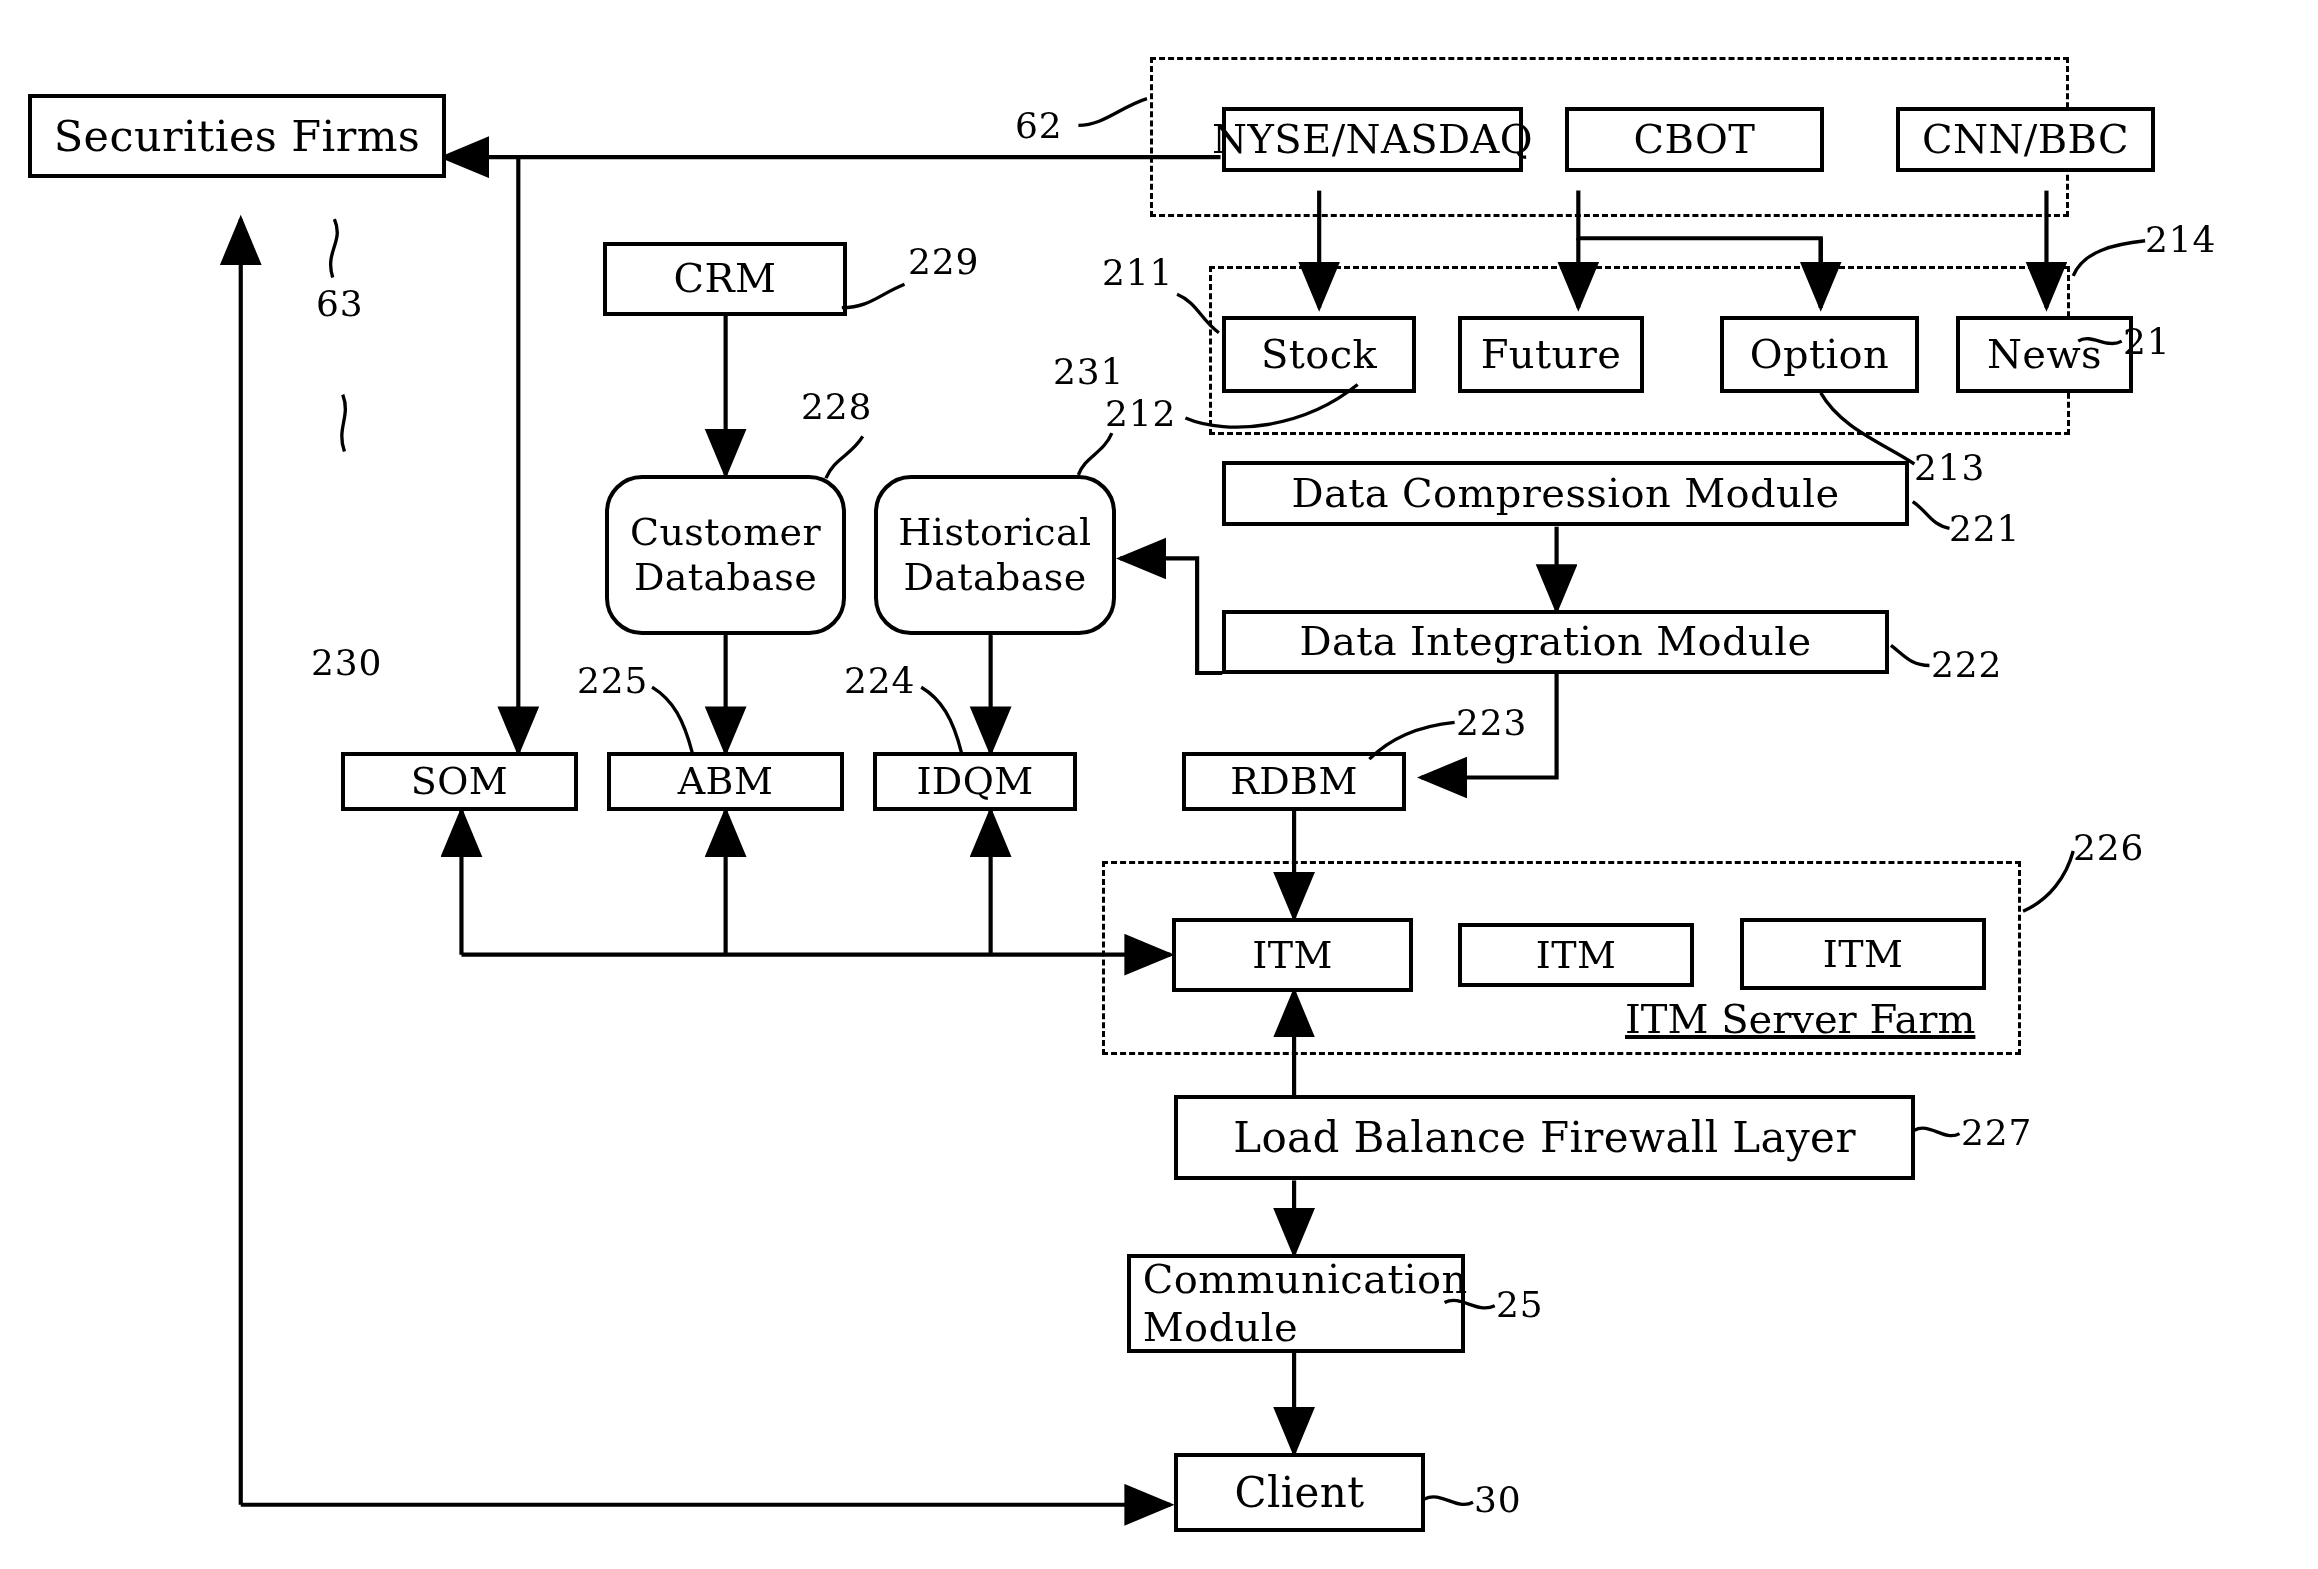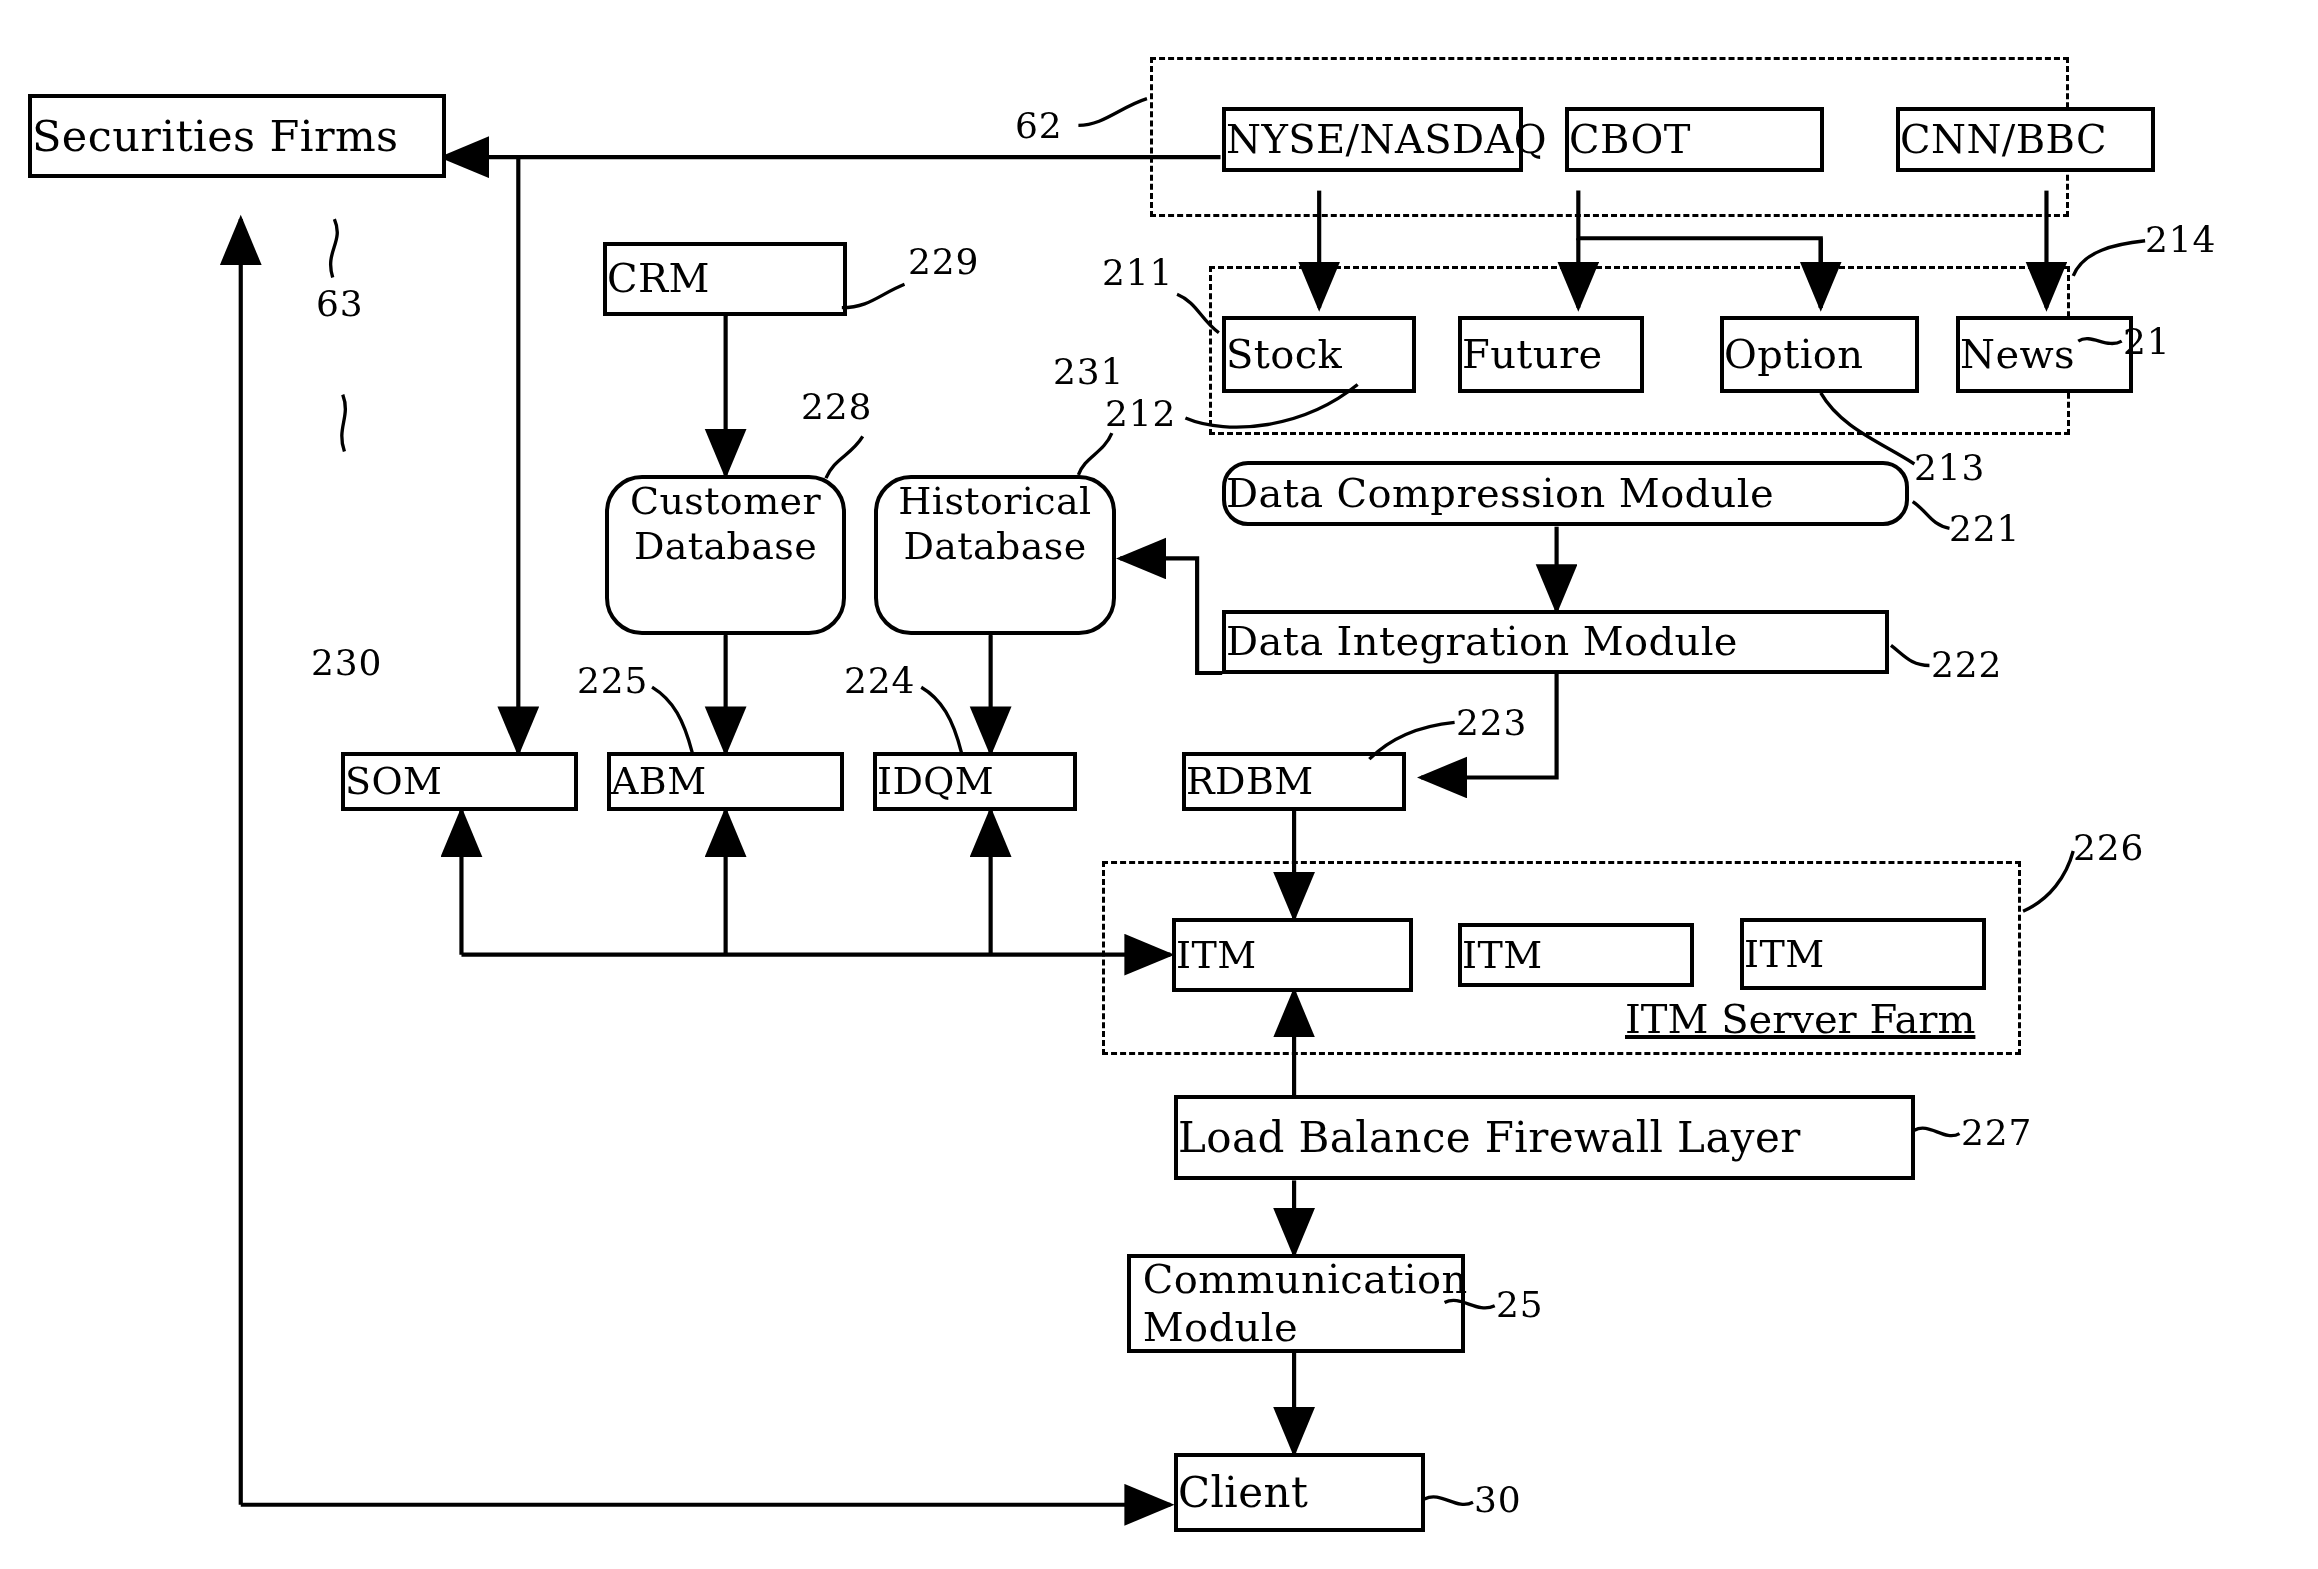--- a/index.html
+++ b/index.html
@@ -13,20 +13,21 @@
     overflow:hidden;
   }
   
   .box{
     position:absolute;
     box-sizing:border-box;
     border:4.2px solid #000;
     background:#fff;
     display:flex;
     align-items:center;
+    justify-content:center;
     text-align:center;
     color:#000;
     line-height:1.18;
     letter-spacing:0.4px;
     font-family:"DejaVu Serif", serif;
     z-index:6;
   }
   .box.round{ border-radius:37px; }
   .box.two-line{ flex-direction:column; }
 
@@ -238,21 +239,21 @@
   <div class="box round two-line" style="left:605px;top:475px;width:241px;height:160px;font-size:38px;">
     <span>Customer</span>
     <span>Database</span>
   </div>
 
   <div class="box round two-line" style="left:874px;top:475px;width:242px;height:160px;font-size:38px;">
     <span>Historical</span>
     <span>Database</span>
   </div>
 
-  <div class="box" style="left:1222px;top:461px;width:687px;height:65px;font-size:40px;border-radius:26px;">
+  <div class="box" style="left:1222px;top:461px;width:687px;height:65px;font-size:40px;">
     <span>Data Compression Module</span>
   </div>
 
   <div class="box" style="left:1222px;top:610px;width:667px;height:64px;font-size:40px;">
     <span>Data Integration Module</span>
   </div>
 
   <div class="box" style="left:341px;top:752px;width:237px;height:59px;font-size:38px;">
     <span>SOM</span>
   </div>

